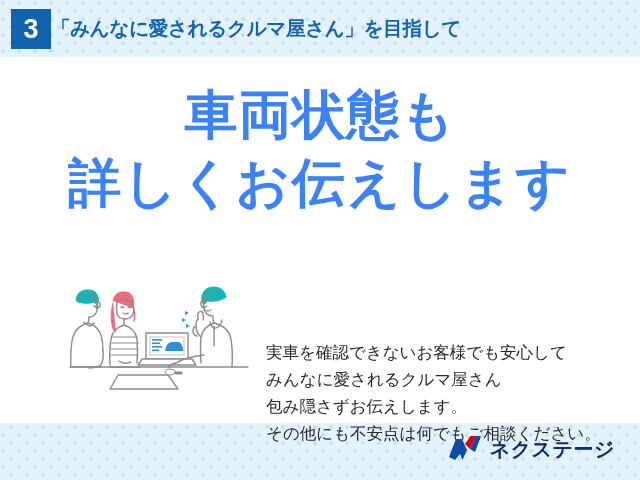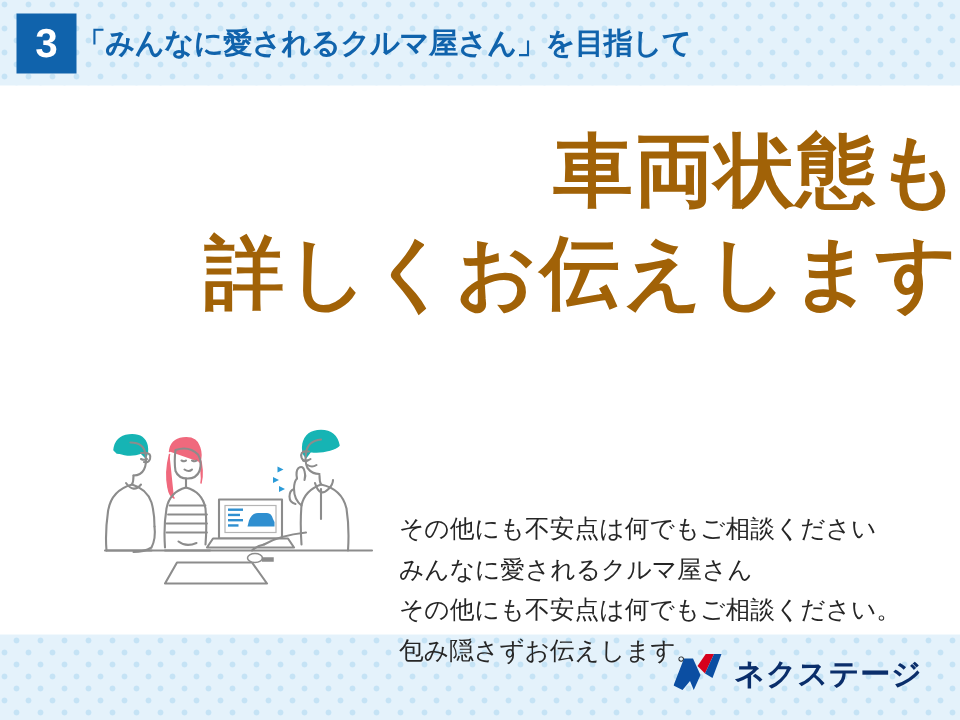--- a/index.html
+++ b/index.html
@@ -68,22 +68,22 @@
     width: 640px;
     height: 366px;
     background: #ffffff;
   }
 
   .headline {
     position: absolute;
     left: 0;
     top: 24px;
     width: 640px;
-    text-align: right;
-    color: #a16207;
+    text-align: center;
+    color: #3b82f6;
     font-weight: bold;
     font-size: 53px;
     line-height: 68px;
     letter-spacing: 1px;
     font-family: "DejaVu Sans", "Liberation Sans", sans-serif;
   }
   .headline .l2 { letter-spacing: 2px; }
 
   
   .lower {
@@ -263,24 +263,24 @@
           </g>
 
           <g fill="#8c8c8c" stroke="#8c8c8c" stroke-width="1">
             <ellipse cx="112" cy="101" rx="5" ry="3" fill="#ffffff"></ellipse>
             <path d="M117 101 l7 0 l0 2 l-7 0 z"></path>
           </g>
         </svg>
       </div>
 
       <div class="body-text">
-        <div>その他にも不安点は何でもご相談ください</div>
+        <div>実車を確認できないお客様でも安心して</div>
         <div>みんなに愛されるクルマ屋さん</div>
+        <div>包み隠さずお伝えします。</div>
         <div>その他にも不安点は何でもご相談ください。</div>
-        <div>包み隠さずお伝えします。</div>
       </div>
 
     </div>
   </div>
 
   <div class="footer">
     <div class="logo">
       <svg class="logo-mark" viewBox="0 0 34 24" xmlns="http://www.w3.org/2000/svg">
         <path d="M0 21 L7 3 L13 3 L18 14 L13.5 24 L11 18 L6 24 Z" fill="#0b4ea2"></path>
         <path d="M16 8 L21.5 0 L27 0 L21 13 Z" fill="#d6001c"></path>

